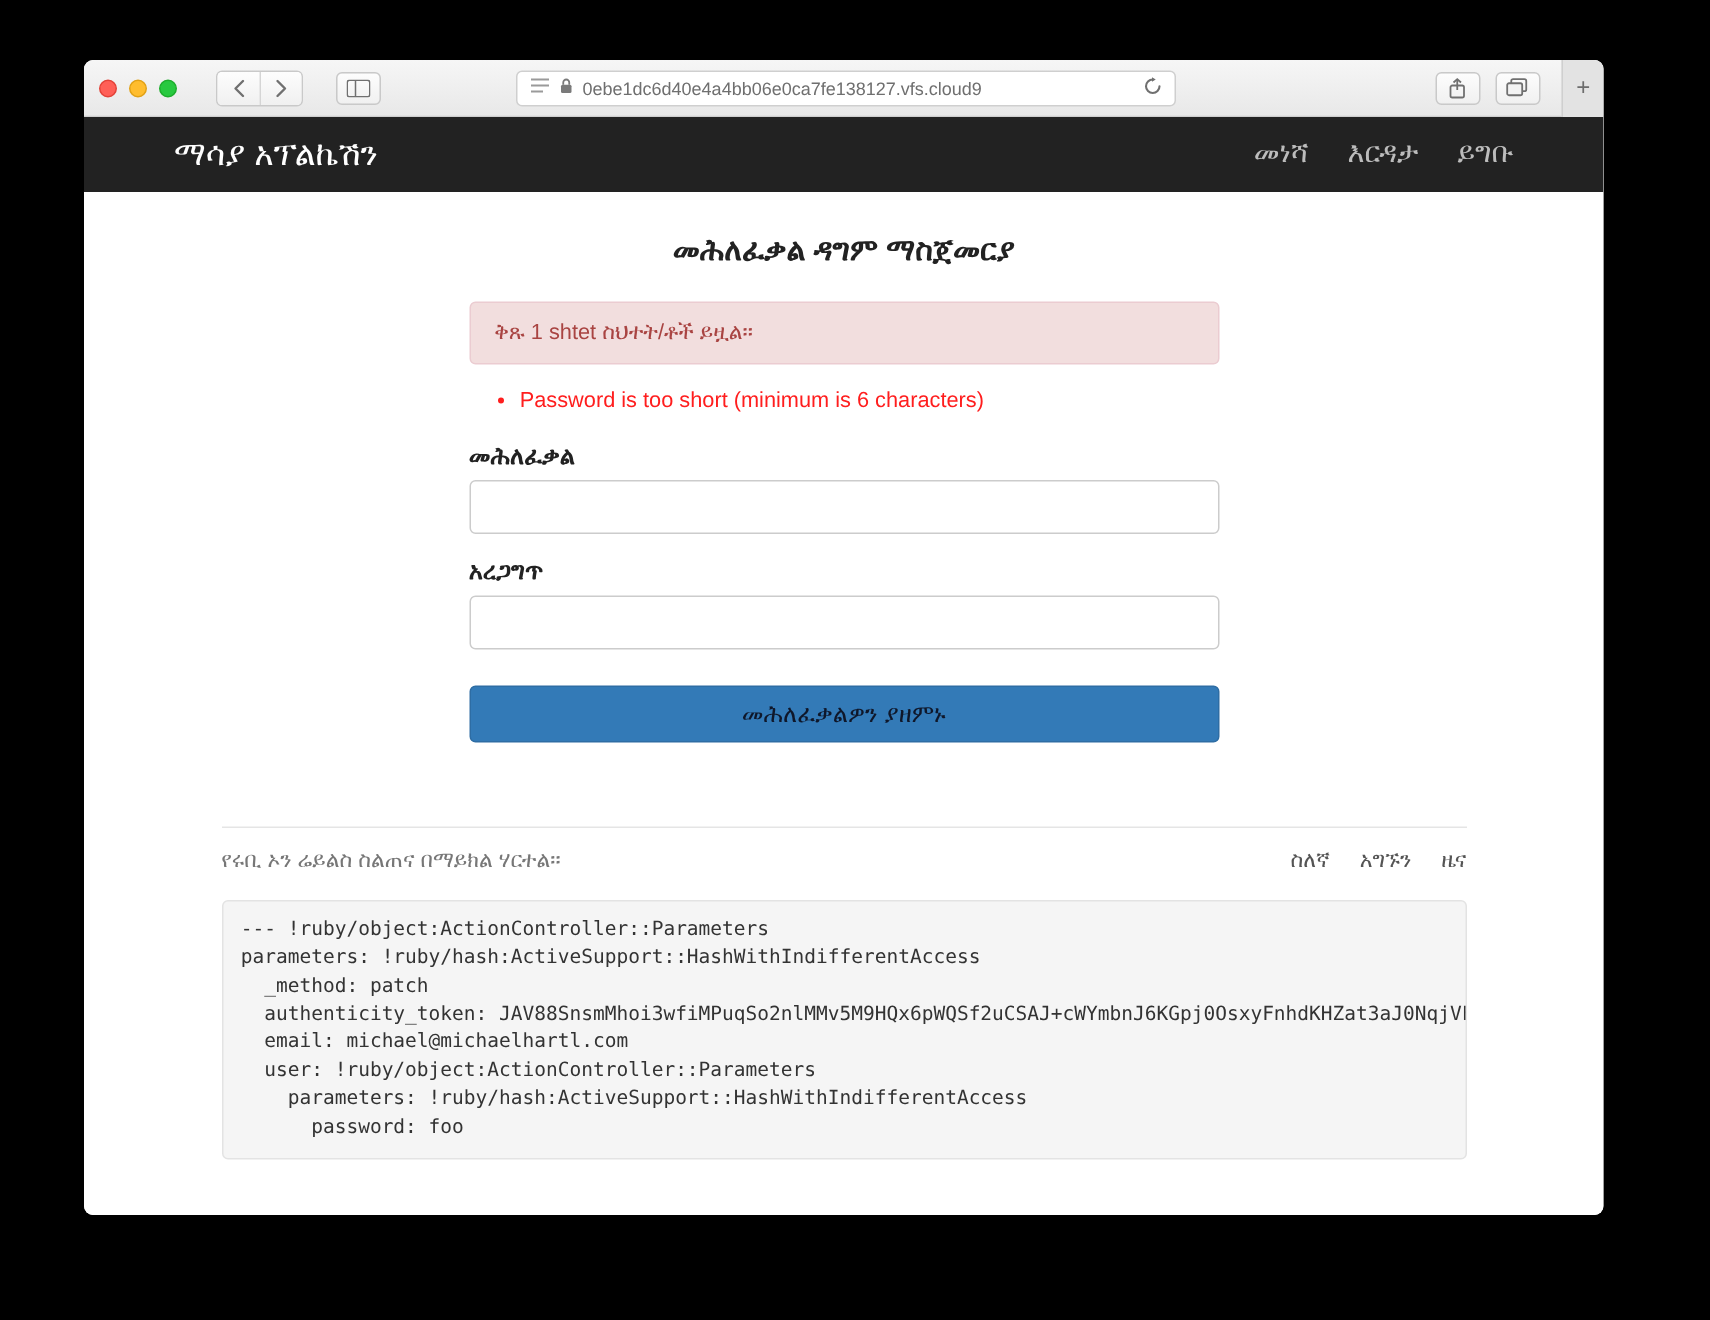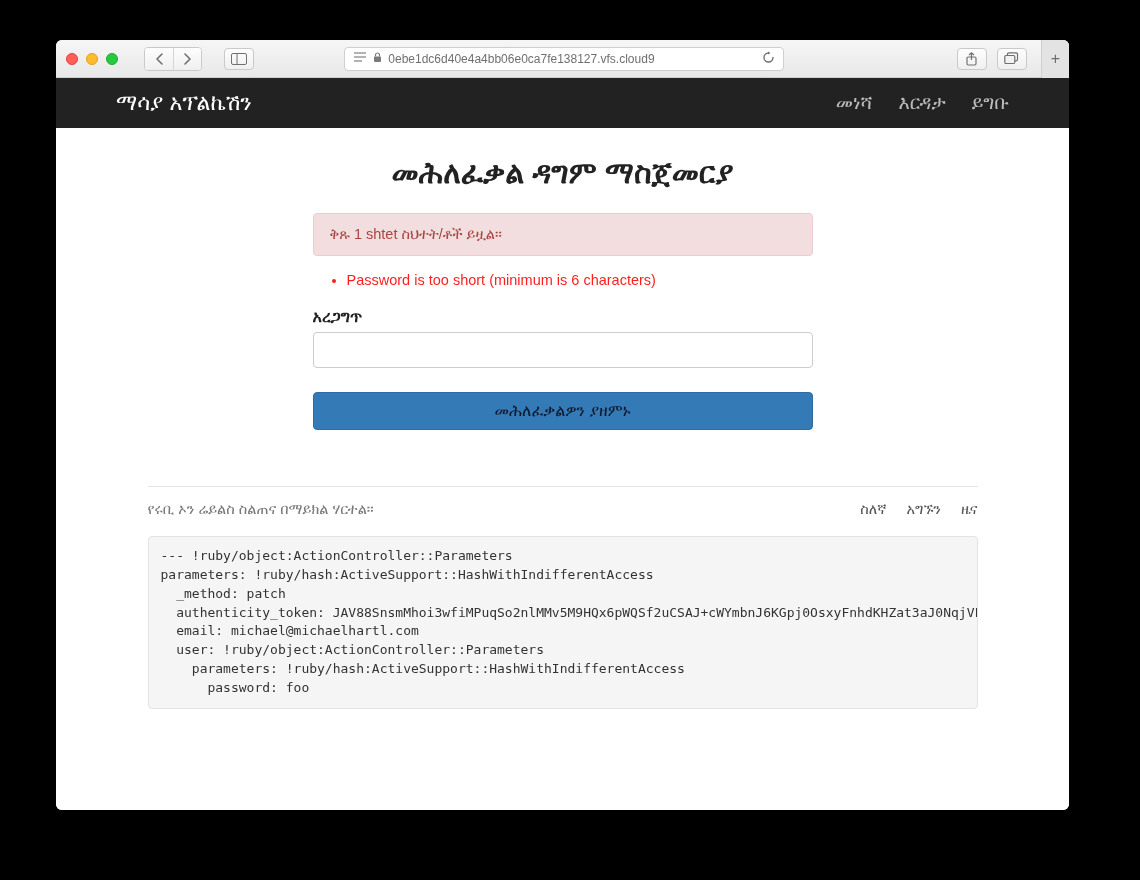--- a/index.html
+++ b/index.html
@@ -41,21 +41,21 @@
     .viewport { flex:1; overflow:hidden; background:#fff; display:flex; flex-direction:column; }
     .navbar {
       background:#222; color:#9d9d9d; height:50px; display:flex; align-items:center;
       padding:0 60px; font-size:17px;
     }
     .navbar .brand { color:#fff; font-size:22px; font-weight:500; }
     .navbar .links { margin-left:auto; display:flex; gap:26px; }
     .navbar .navlink { color:#bcbcbc; font-size:19px; cursor:pointer; }
 
     .page { flex:1; display:flex; flex-direction:column; align-items:center; }
-    h1.page-title { font-size:30px; font-weight:600; margin:28px 0 22px; color:#222; text-align:center; }
+    h1.page-title { font-size:20px; font-weight:600; margin:28px 0 22px; color:#222; text-align:center; }
 
     .container { width:500px; }
     .alert {
       background:#f2dede; border:1px solid #ebccd1; color:#a94442;
       padding:12px 16px; border-radius:4px; font-size:14.5px; margin-bottom:16px;
     }
     .errlist { color:#ff1e1e; font-size:14.5px; margin:0 0 20px 34px; }
     .errlist li { margin:4px 0; }
 
     .form-group { margin-bottom:16px; }
@@ -175,20 +175,24 @@
       <h1 class="page-title">መሕለፈቃል ዳግም ማስጀመርያ</h1>
 
       <div class="container">
 
         <div class="alert">ቅጹ 1 shtet ስህተት/ቶች ይዟል፡፡</div>
 
         <ul class="errlist">
           <li>Password is too short (minimum is 6 characters)</li>
         </ul>
 
+        <div class="form-group">
+          <label class="form-label">መሕለፈቃል</label>
+          <input type="password" class="form-input" style="">
+        </div>
 
         <div class="form-group">
           <label class="form-label">አረጋግጥ</label>
           <input type="password" class="form-input" style="">
         </div>
 
         <button class="btn-submit">መሕለፈቃልዎን ያዘምኑ</button>
 
       </div>
 

